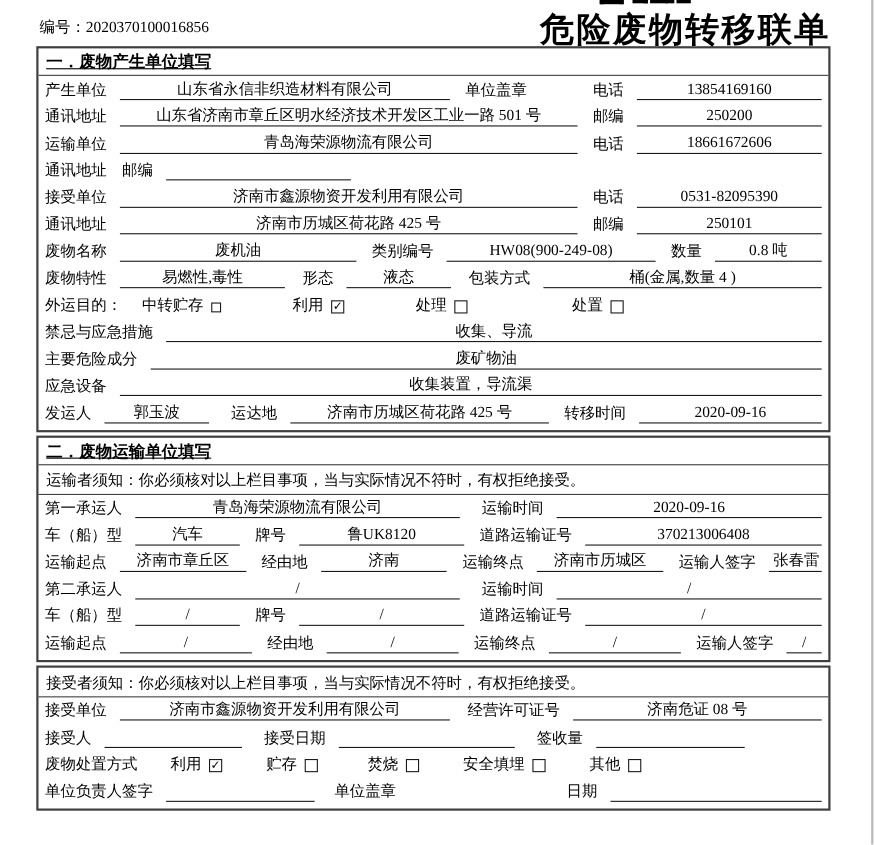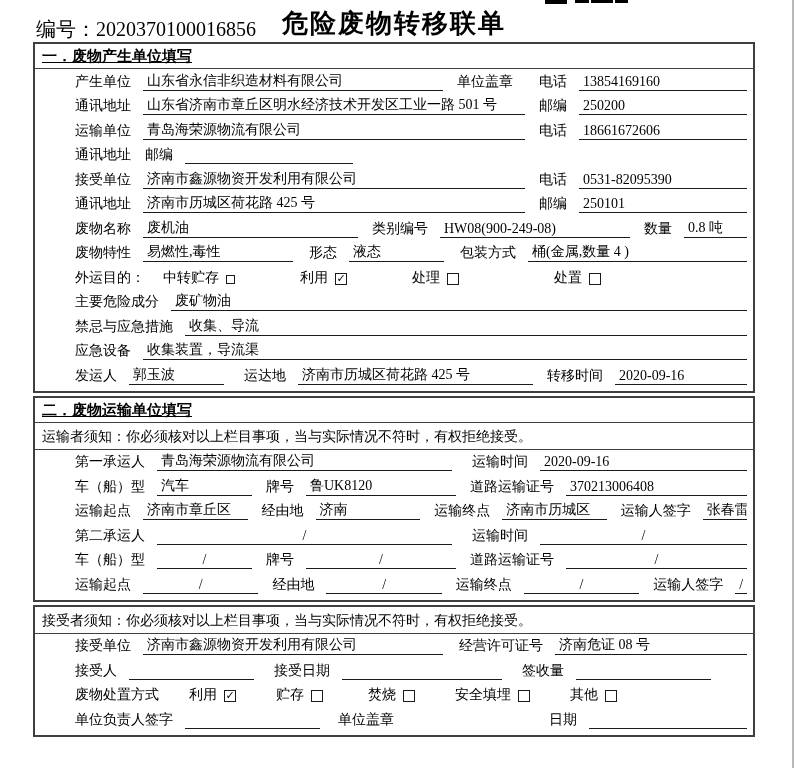--- a/index.html
+++ b/index.html
@@ -5,30 +5,30 @@
   * { margin:0; padding:0; box-sizing:border-box; }
   html,body { background:#ffffff; }
   .page {
     position:relative; width:796px; height:768px; background:#ffffff;
     font-family:"Liberation Serif","DejaVu Serif",serif;
     color:#000; font-size:14px; overflow:hidden;
   }
   .edge-line { position:absolute; top:0; right:2px; width:2px; height:100%; background:#b9b9b9; }
   .content { position:absolute; left:33px; top:6px; width:722px; }
   .topbar { position:relative; height:36px; }
-  .serial { position:absolute; left:3px; top:10px; font-size:20px; white-space:nowrap; }
-  .doc-title { position:absolute; left:0; right:0; top:0; text-align:center; font-size:26px; font-weight:bold; letter-spacing:2px; }
+  .serial { position:absolute; left:3px; top:10px; font-size:14px; white-space:nowrap; }
+  .doc-title { position:absolute; left:0; right:0; top:0; text-align:right; font-size:31px; font-weight:bold; letter-spacing:2px; }
   .qr-frag { position:absolute; left:545px; top:-6px; }
   .box { border:2px solid #3f3f3f; margin-bottom:3px; background:#fff; }
   .box-header { font-weight:bold; font-size:15px; padding:3px 7px 2px 7px; border-bottom:1.5px solid #3f3f3f;text-decoration:underline; }
   .notice-row { padding:5px 25px 3px 7px; border-bottom:1.5px solid #3f3f3f; }
-  .rows { padding:1px 6px 2px 16px;margin-left:24px; }
+  .rows { padding:1px 6px 2px 6px; }
   .row { display:flex; align-items:flex-end; height:24.5px; padding-bottom:4px; white-space:nowrap; }
   .lbl { flex:none; }
-  .u { display:block; border-bottom:1px solid #1a1a1a; margin-left:12px; padding:0 4px; min-height:17px; overflow:hidden; }
+  .u { display:block; border-bottom:1px solid #1a1a1a; margin-left:12px; padding:0 4px; min-height:17px; overflow:hidden;text-align:center; }
   .fill { flex:1 1 auto; }
   .c { text-align:center; }
   .push { margin-left:auto; }
   .cb {
     flex:none; display:inline-block; width:12px; height:12px; border:1.3px solid #1a1a1a;
     margin-left:7px; margin-bottom:2px; font-size:11px; line-height:10px; text-align:center;
     font-family:"DejaVu Sans",sans-serif;
   }
   .cb.sm { width:9px; height:9px; margin-bottom:3px; }
   .footer { padding:7px 4px 0 4px; font-size:15px; }
@@ -127,26 +127,26 @@
           <span class="lbl ml18">中转贮存</span>
           <span class="cb sm"></span>
           <span class="lbl ml65">利用</span>
           <span class="cb checked">✓</span>
           <span class="lbl ml65">处理</span>
           <span class="cb"></span>
           <span class="lbl ml95">处置</span>
           <span class="cb"></span>
         </div>
         <div class="row">
+          <span class="lbl">禁忌与应急措施</span>
+          <span class="u fill">收集、导流</span>
+        </div>
+        <div class="row">
           <span class="lbl">主要危险成分</span>
           <span class="u fill">废矿物油</span>
-        </div>
-        <div class="row">
-          <span class="lbl">禁忌与应急措施</span>
-          <span class="u fill">收集、导流</span>
         </div>
         <div class="row">
           <span class="lbl">应急设备</span>
           <span class="u fill">收集装置，导流渠</span>
         </div>
         <div class="row">
           <span class="lbl">发运人</span>
           <span class="u w95">郭玉波</span>
           <span class="lbl ml20">运达地</span>
           <span class="u w235">济南市历城区荷花路 425 号</span>

